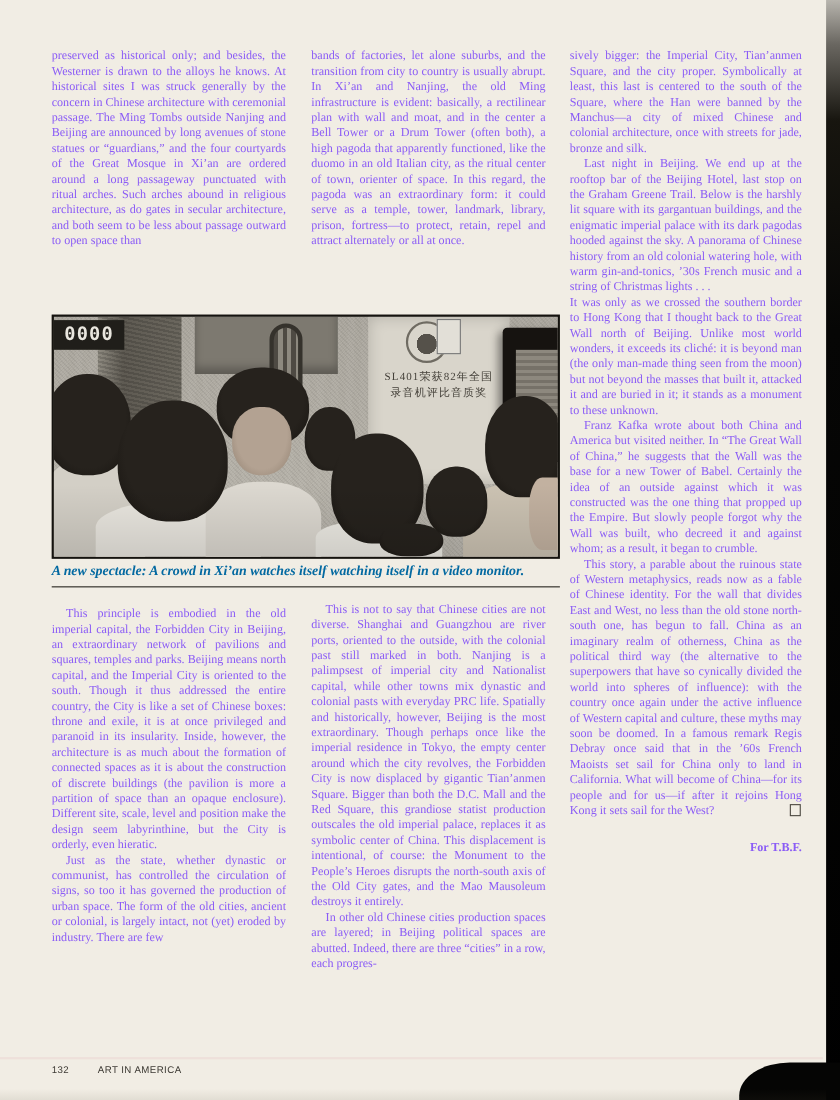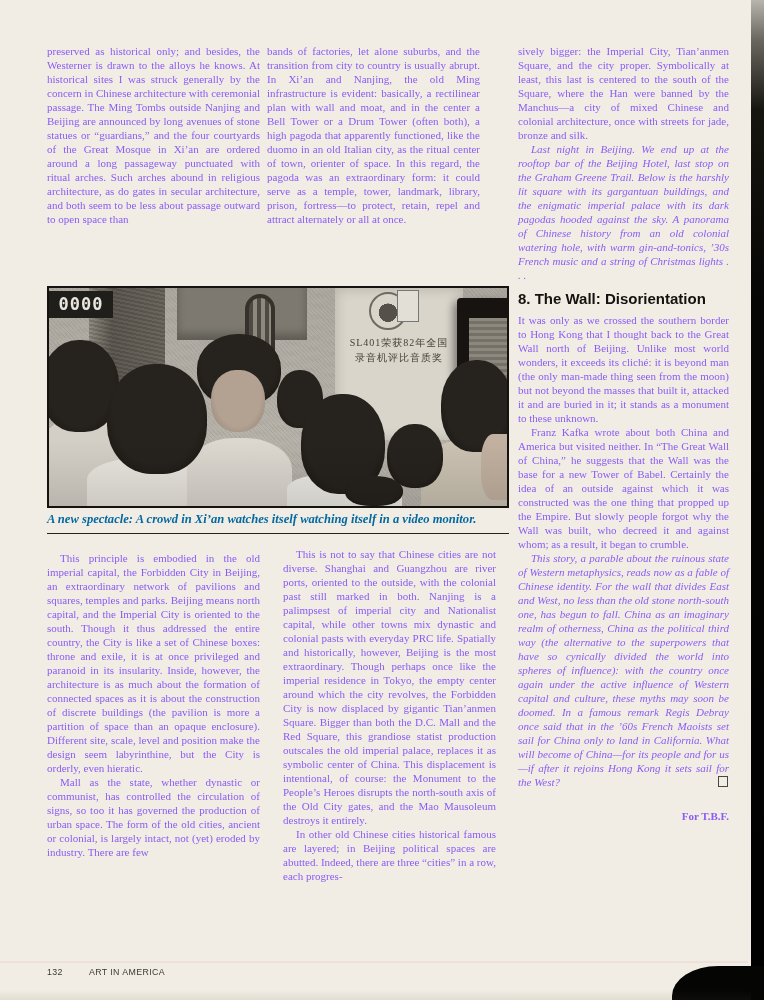--- a/index.html
+++ b/index.html
@@ -11,29 +11,29 @@
     background:linear-gradient(#b8b5ae 0,#6a6761 4%,#17150f 11%,#060605 30%,#000 100%);}
   #corner-wedge{right:0;bottom:0;width:92px;height:34px;background:#050504;
     border-top-left-radius:46px 30px;}
   #edge-bottom{left:0;bottom:0;width:751px;height:10px;
     background:linear-gradient(rgba(0,0,0,0),rgba(90,80,60,.10));}
   #scanline{left:0;top:961px;width:748px;height:2px;background:#ecdad5;opacity:.7;}
   
   .col p{margin:0;text-align:justify;font-size:11px;line-height:14px;
          color:#8b5cf6;}
   .indent{text-indent:13px;}
-  .diary{font-style:italic;}
+  .diary{}
   #col1-top{left:47px;top:44px;width:213px;}
-  #col2-top{left:267px;top:44px;width:213px;font-family:Liberation Serif, serif;}
+  #col2-top{left:283px;top:44px;width:213px;font-family:Liberation Serif, serif;}
   #col3{left:518px;top:44px;width:211px;}
   #col1-bot{left:47px;top:551px;width:213px;}
   #col2-bot{left:283px;top:547px;width:213px;}
   #col3 h2{font-family:"Liberation Sans",sans-serif;font-weight:bold;
            font-size:15px;line-height:18px;margin:8px 0 5px;color:#14120e;}
-  .last-para-wrap{position:relative;font-style:italic;}
+  .last-para-wrap{position:relative;}
   .end-marker{position:absolute;right:1px;bottom:2px;width:8px;height:9px;
               border:1.4px solid #4a463f;background:transparent;}
   #signoff{margin-top:20px;text-align:right;font-weight:bold;}
   
   #photo{left:47px;top:286px;width:462px;height:222px;border:2px solid #15130f;
     box-sizing:border-box;background:#b4b0a7;overflow:hidden;}
   #photo .ph{position:absolute;}
   #ph-wall{left:0;top:0;width:458px;height:218px;
     background:
       repeating-linear-gradient(47deg, rgba(0,0,0,.05) 0 1px, transparent 1px 3px),
@@ -94,21 +94,20 @@
   <p>preserved as historical only; and besides, the Westerner is drawn to the alloys he knows. At historical sites I was struck generally by the concern in Chinese architecture with ceremonial passage. The Ming Tombs outside Nanjing and Beijing are announced by long avenues of stone statues or “guardians,” and the four courtyards of the Great Mosque in Xi’an are ordered around a long passageway punctuated with ritual arches. Such arches abound in religious architecture, as do gates in secular architecture, and both seem to be less about passage outward to open space than</p>
 </div>
 
 <div class="abs col" id="col2-top">
   <p>bands of factories, let alone suburbs, and the transition from city to country is usually abrupt. In Xi’an and Nanjing, the old Ming infrastructure is evident: basically, a rectilinear plan with wall and moat, and in the center a Bell Tower or a Drum Tower (often both), a high pagoda that apparently functioned, like the duomo in an old Italian city, as the ritual center of town, orienter of space. In this regard, the pagoda was an extraordinary form: it could serve as a temple, tower, landmark, library, prison, fortress—to protect, retain, repel and attract alternately or all at once.</p>
 </div>
 
 <div class="abs col" id="col3">
   <p>sively bigger: the Imperial City, Tian’anmen Square, and the city proper. Symbolically at least, this last is centered to the south of the Square, where the Han were banned by the Manchus—a city of mixed Chinese and colonial architecture, once with streets for jade, bronze and silk.</p>
   <p class="diary indent">Last night in Beijing. We end up at the rooftop bar of the Beijing Hotel, last stop on the Graham Greene Trail. Below is the harshly lit square with its gargantuan buildings, and the enigmatic imperial palace with its dark pagodas hooded against the sky. A panorama of Chinese history from an old colonial watering hole, with warm gin-and-tonics, ’30s French music and a string of Christmas lights . . .</p>
-  <h2>8. The Wall: Disorientation</h2>
   <p>It was only as we crossed the southern border to Hong Kong that I thought back to the Great Wall north of Beijing. Unlike most world wonders, it exceeds its cliché: it is beyond man (the only man-made thing seen from the moon) but not beyond the masses that built it, attacked it and are buried in it; it stands as a monument to these unknown.</p>
   <p class="indent">Franz Kafka wrote about both China and America but visited neither. In “The Great Wall of China,” he suggests that the Wall was the base for a new Tower of Babel. Certainly the idea of an outside against which it was constructed was the one thing that propped up the Empire. But slowly people forgot why the Wall was built, who decreed it and against whom; as a result, it began to crumble.</p>
   <div class="last-para-wrap">
     <p class="indent">This story, a parable about the ruinous state of Western metaphysics, reads now as a fable of Chinese identity. For the wall that divides East and West, no less than the old stone north-south one, has begun to fall. China as an imaginary realm of otherness, China as the political third way (the alternative to the superpowers that have so cynically divided the world into spheres of influence): with the country once again under the active influence of Western capital and culture, these myths may soon be doomed. In a famous remark Regis Debray once said that in the ’60s French Maoists set sail for China only to land in California. What will become of China—for its people and for us—if after it rejoins Hong Kong it sets sail for the West?</p>
     <span class="end-marker"></span>
   </div>
   <p id="signoff">For T.B.F.</p>
 </div>
 
 <div class="abs" id="photo">
@@ -143,23 +142,23 @@
   <div class="head" style="left:392px;top:72px;width:72px;height:92px;"></div>
   <div class="face" style="left:432px;top:146px;width:30px;height:66px;border-radius:40% 0 0 40%;background:#c2b1a0;"></div>
   <div class="grain ph"></div>
 </div>
 
 <div class="abs" id="caption">A new spectacle: A crowd in Xi’an watches itself watching itself in a video monitor.</div>
 <div class="abs" id="cap-rule"></div>
 
 <div class="abs col" id="col1-bot">
   <p class="indent">This principle is embodied in the old imperial capital, the Forbidden City in Beijing, an extraordinary network of pavilions and squares, temples and parks. Beijing means north capital, and the Imperial City is oriented to the south. Though it thus addressed the entire country, the City is like a set of Chinese boxes: throne and exile, it is at once privileged and paranoid in its insularity. Inside, however, the architecture is as much about the formation of connected spaces as it is about the construction of discrete buildings (the pavilion is more a partition of space than an opaque enclosure). Different site, scale, level and position make the design seem labyrinthine, but the City is orderly, even hieratic.</p>
-  <p class="indent">Mall as the state, whether dynastic or communist, has controlled the circulation of signs, so too it has governed the production of urban space. The form of the old cities, ancient or colonial, is largely intact, not (yet) eroded by industry. There are few</p>
+  <p class="indent">Just as the state, whether dynastic or communist, has controlled the circulation of signs, so too it has governed the production of urban space. The form of the old cities, ancient or colonial, is largely intact, not (yet) eroded by industry. There are few</p>
 </div>
 
 <div class="abs col" id="col2-bot">
   <p class="indent">This is not to say that Chinese cities are not diverse. Shanghai and Guangzhou are river ports, oriented to the outside, with the colonial past still marked in both. Nanjing is a palimpsest of imperial city and Nationalist capital, while other towns mix dynastic and colonial pasts with everyday PRC life. Spatially and historically, however, Beijing is the most extraordinary. Though perhaps once like the imperial residence in Tokyo, the empty center around which the city revolves, the Forbidden City is now displaced by gigantic Tian’anmen Square. Bigger than both the D.C. Mall and the Red Square, this grandiose statist production outscales the old imperial palace, replaces it as symbolic center of China. This displacement is intentional, of course: the Monument to the People’s Heroes disrupts the north-south axis of the Old City gates, and the Mao Mausoleum destroys it entirely.</p>
-  <p class="indent">In other old Chinese cities historical famous are layered; in Beijing political spaces are abutted. Indeed, there are three “cities” in a row, each progres-</p>
+  <p class="indent">In other old Chinese cities production spaces are layered; in Beijing political spaces are abutted. Indeed, there are three “cities” in a row, each progres-</p>
 </div>
 
 <div class="abs" id="footer">
   <span>132</span><span>ART IN AMERICA</span>
 </div>
 
 </body></html>

